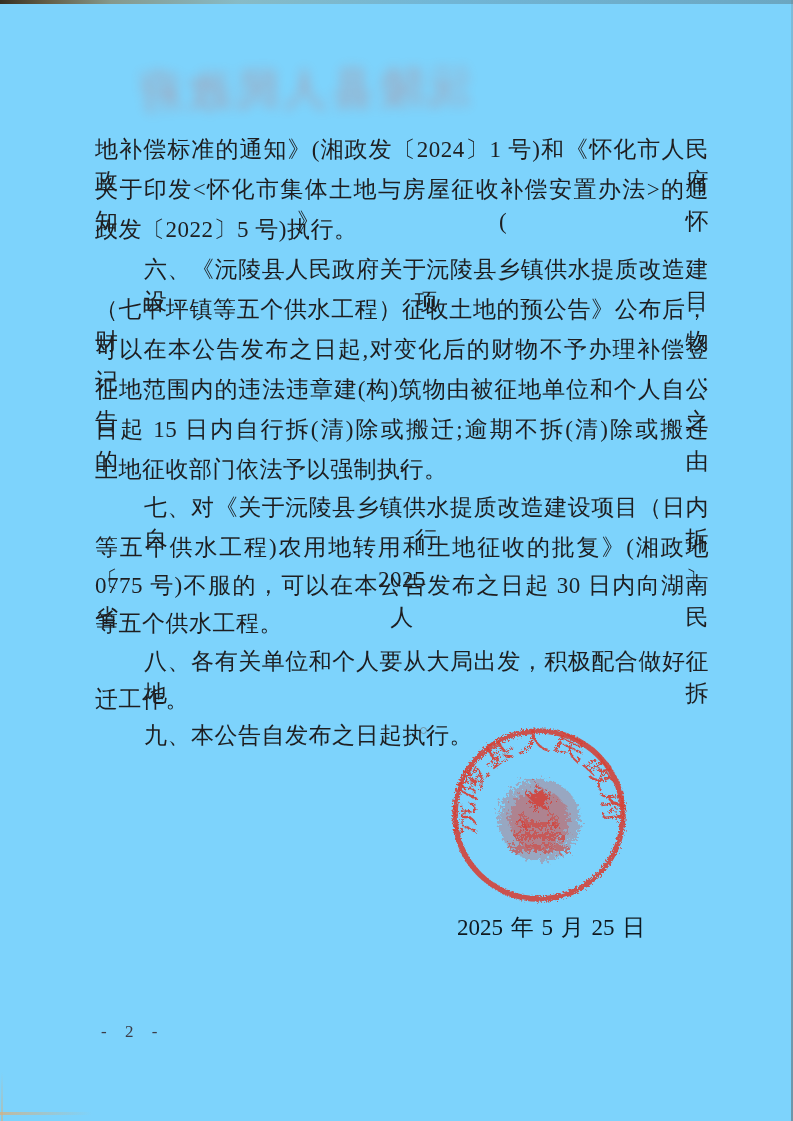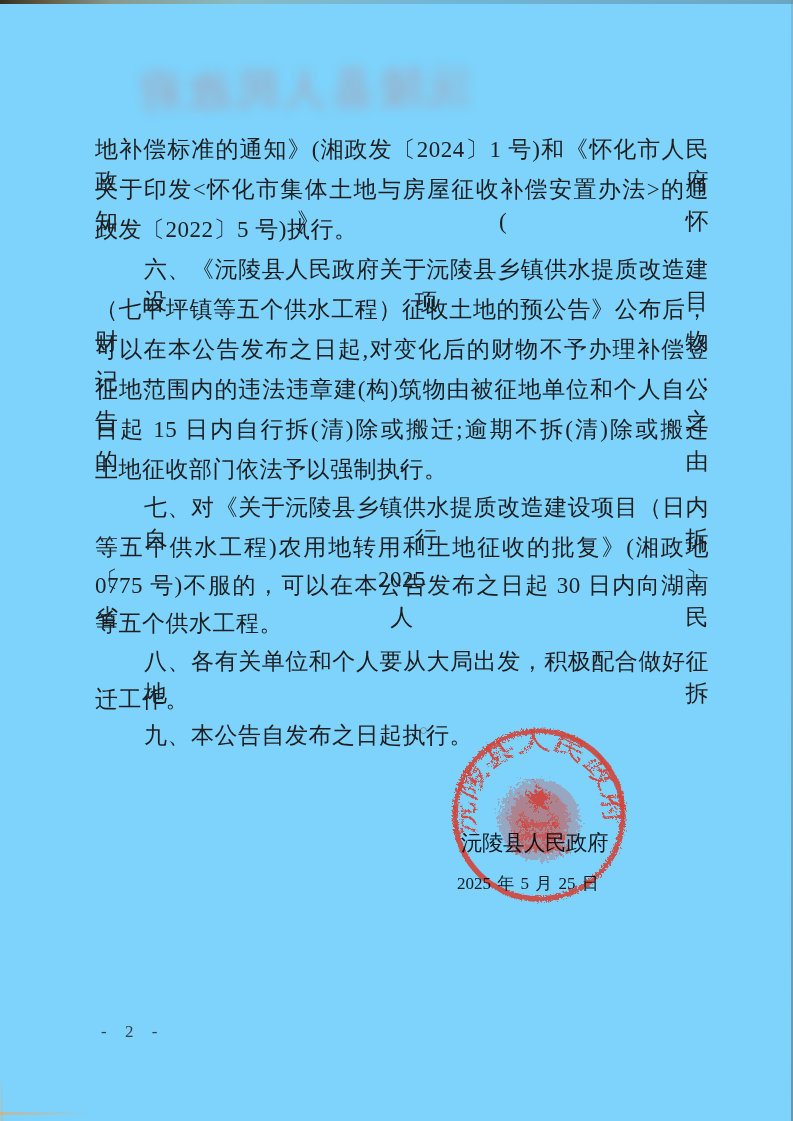--- a/index.html
+++ b/index.html
@@ -61,22 +61,22 @@
   .indent{padding-left:49px;box-sizing:border-box;}
   
   .seal{position:absolute;left:450px;top:726px;width:178px;height:178px;z-index:1;}
   
   .sig{
     position:absolute;left:461px;top:828px;width:150px;
     font-size:21.5px;letter-spacing:-0.5px;white-space:nowrap;
     z-index:2;mix-blend-mode:multiply;
   }
   .date{
-    position:absolute;left:457px;top:872px;width:180px;
-    font-size:17px;white-space:nowrap;word-spacing:2px;
+    position:absolute;left:457px;top:912px;width:180px;
+    font-size:23px;white-space:nowrap;word-spacing:2px;
     z-index:2;mix-blend-mode:multiply;font-family:Liberation Serif, serif;
   }
   .pagenum{
     position:absolute;left:101px;top:1022px;
     font-size:17px;letter-spacing:7px;color:#3c3c46;white-space:nowrap;
   }
 </style>
 </head>
 <body>
 
@@ -135,18 +135,17 @@
       <rect x="72" y="88" width="5" height="14" opacity="0.5"></rect>
       <rect x="101" y="88" width="5" height="14" opacity="0.5"></rect>
     </g>
 
     <path id="sealArc" d="M 27 112 A 66 66 0 1 1 151 112" fill="none"></path>
     <text font-size="25" fill="#d64034" opacity="0.92" font-family="Liberation Serif, DejaVu Serif, serif" filter="url(#rough)">
       <textPath href="#sealArc" startOffset="4" textLength="236" lengthAdjust="spacingAndGlyphs">沅陵县人民政府</textPath>
     </text>
   </svg>
 
-  <div class="sig">沅陵县人民政府</div>
   <div class="date">2025 年 5 月 25 日</div>
 
   <div class="pagenum">- 2 -</div>
 
 </div>
 
 </body></html>

